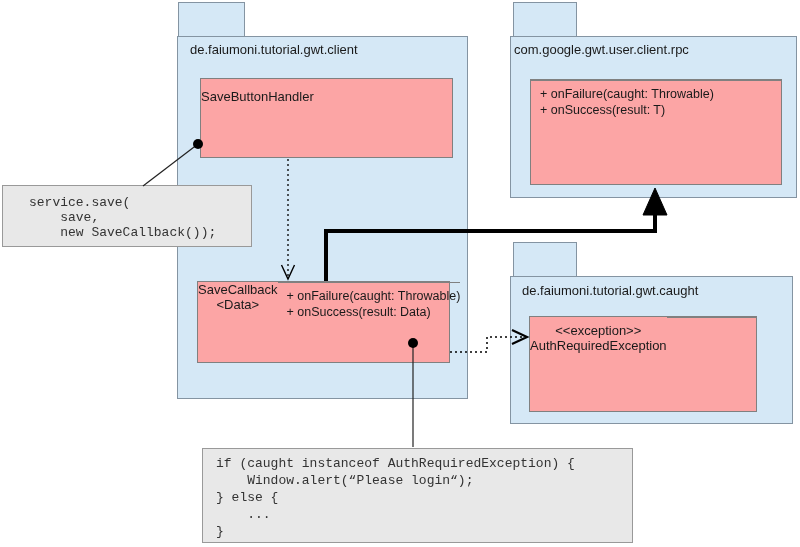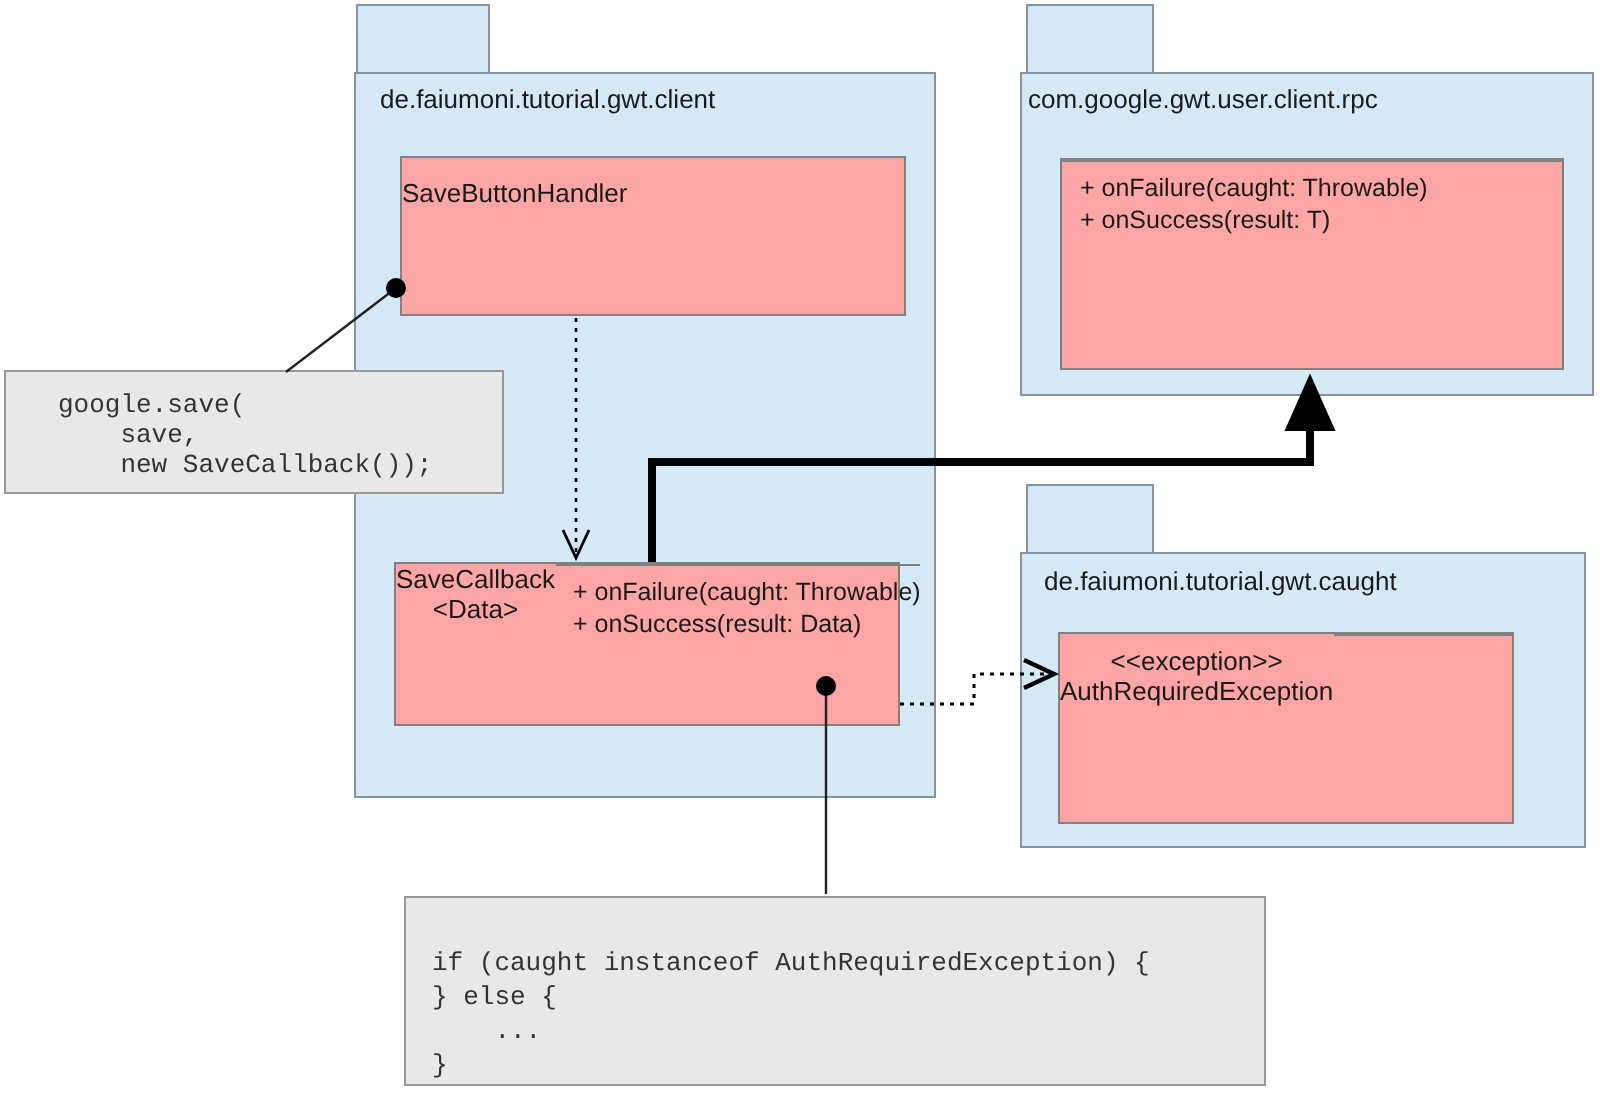--- a/index.html
+++ b/index.html
@@ -68,21 +68,21 @@
     position:absolute; z-index:2;
     background:var(--note-fill,#e8e8e8);
     border:1px solid var(--note-border,#999999);
     font-family:"Liberation Mono", "DejaVu Sans Mono", monospace;
     font-size:13px; color:#333333;
   }
   .code-line { white-space:pre; }
   #note-save { left:2px;  top:185px; width:250px; height:62px;
                padding:9px 4px 0 26px; line-height:15px; }
   #note-if   { left:202px; top:448px; width:431px; height:95px;
-               padding:24px 4px 0 13px; line-height:17px; }
+               padding:6px 4px 0 13px; line-height:17px; }
 
   
   #wires { position:absolute; left:0; top:0; z-index:3; pointer-events:none; }
 </style>
 </head>
 <body>
 
 <div class="canvas">
 
   <div class="pkg-tab" id="t-client"></div>
@@ -126,27 +126,28 @@
   <div class="cls" id="cls-are">
     <div class="cls-title">
       <div>&lt;&lt;exception&gt;&gt;</div>
       <div>AuthRequiredException</div>
     </div>
     <div class="cls-attrs"></div>
     <div class="cls-methods"></div>
   </div>
 
   <div class="note" id="note-save">
-    <div class="code-line">google.save(</div>
+    <div class="code-line">service.save(</div>
     <div class="code-line">    save,</div>
     <div class="code-line">    new SaveCallback());</div>
   </div>
 
   <div class="note" id="note-if">
     <div class="code-line">if (caught instanceof AuthRequiredException) {</div>
+    <div class="code-line">    Window.alert(“Please login“);</div>
     <div class="code-line">} else {</div>
     <div class="code-line">    ...</div>
     <div class="code-line">}</div>
   </div>
 
   <svg id="wires" width="800" height="547" viewBox="0 0 800 547">
 
     <g>
       <line x1="288" y1="159" x2="288" y2="278" stroke="#000" stroke-width="1.3" stroke-dasharray="2 3"></line>
       <path d="M281.5,265 L288,279 L294.5,265" fill="none" stroke="#000" stroke-width="1.4"></path>

